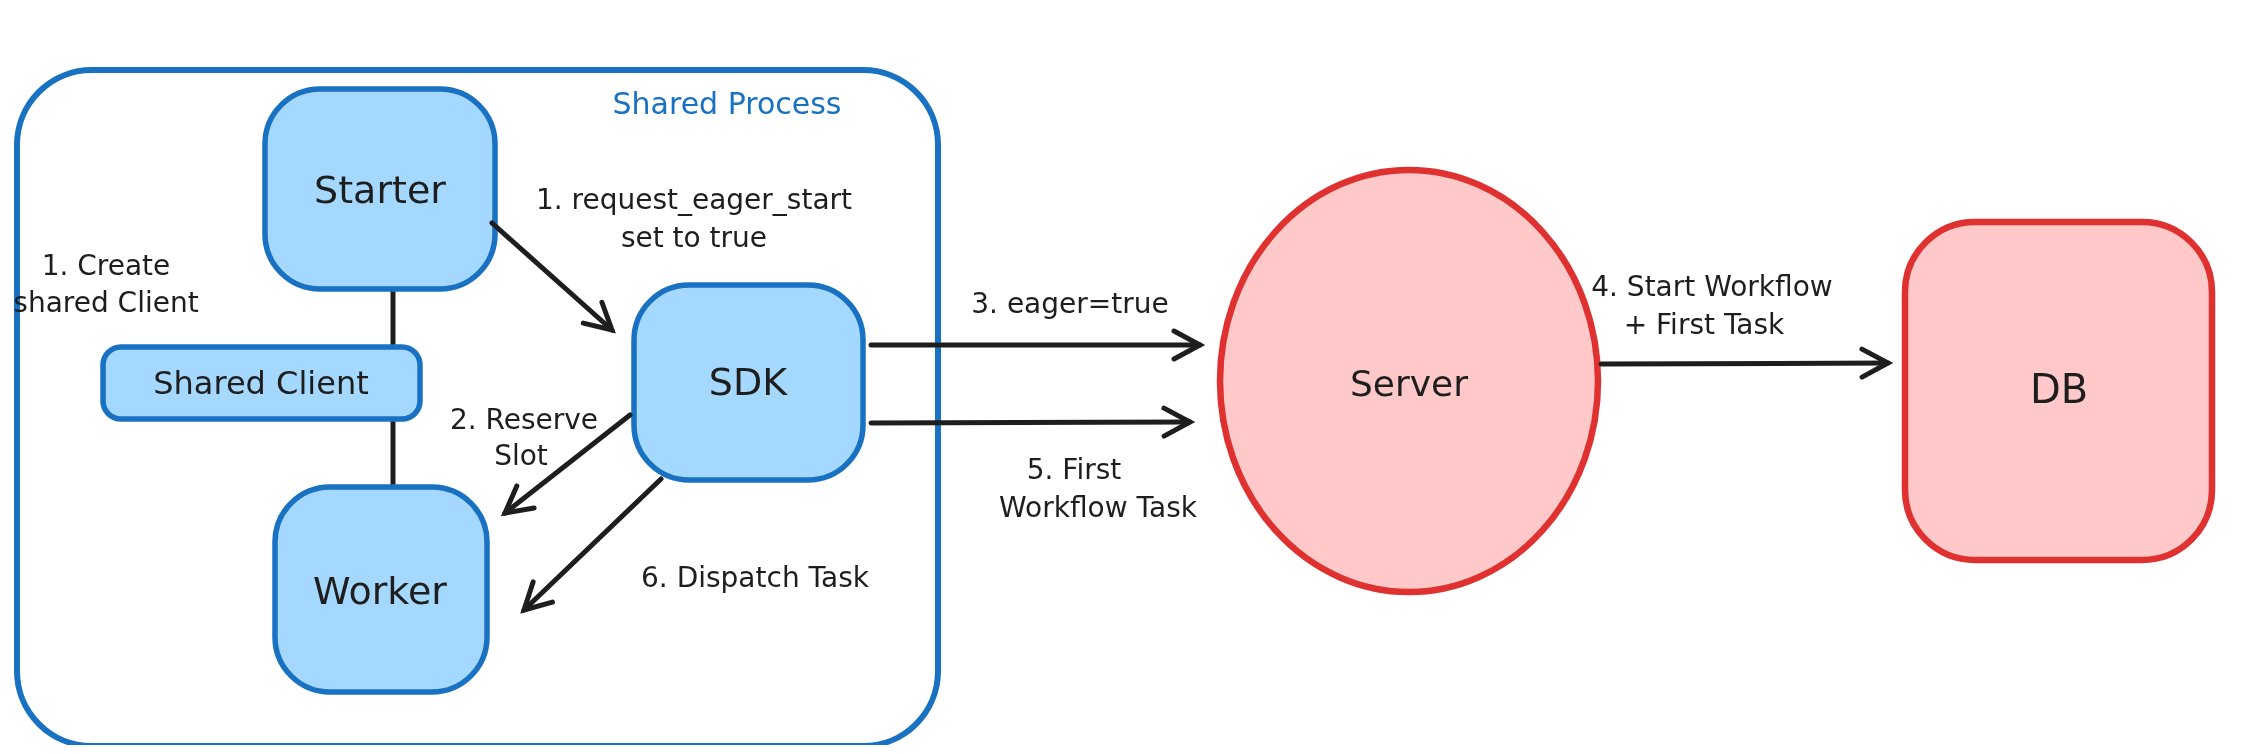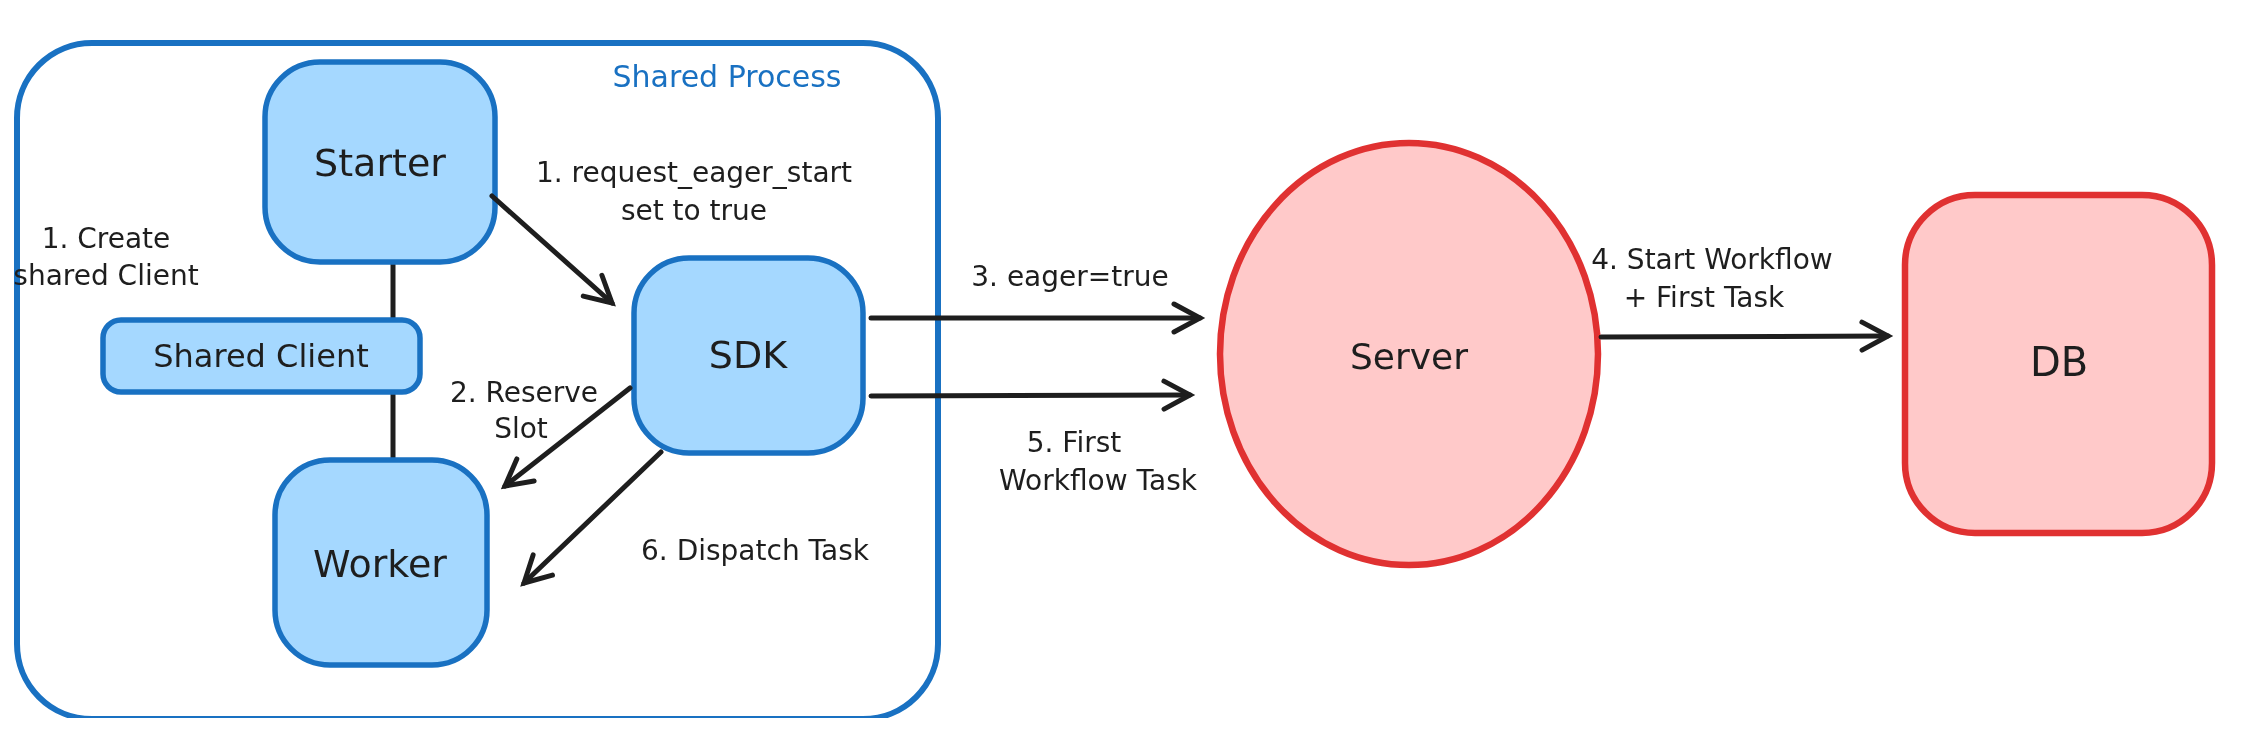--- a/index.html
+++ b/index.html
@@ -4,21 +4,21 @@
 <style>
   :root{
     --blue-stroke:#1971c2;
     --blue-fill:#a5d8ff;
     --red-stroke:#e03131;
     --red-fill:#ffc9c9;
     --ink:#1e1e1e;
     --background:#ffffff;
   }
   html,body{margin:0;padding:0;background:var(--background);}
-  .canvas-wrap{width:2248px;height:718px;background:var(--background);}
+  .canvas-wrap{width:2248px;height:718px;background:var(--background);margin-top:27px;}
   svg{display:block;}
   text{
     font-family:"DejaVu Sans","Liberation Sans",sans-serif;
     fill:var(--ink);
     text-anchor:middle;
     dominant-baseline:central;
   }
   .frame{fill:none;stroke:var(--blue-stroke);stroke-width:6;}
   .blue-shape{fill:var(--blue-fill);stroke:var(--blue-stroke);stroke-width:5.5;}
   .red-shape{fill:var(--red-fill);stroke:var(--red-stroke);stroke-width:6.5;}

